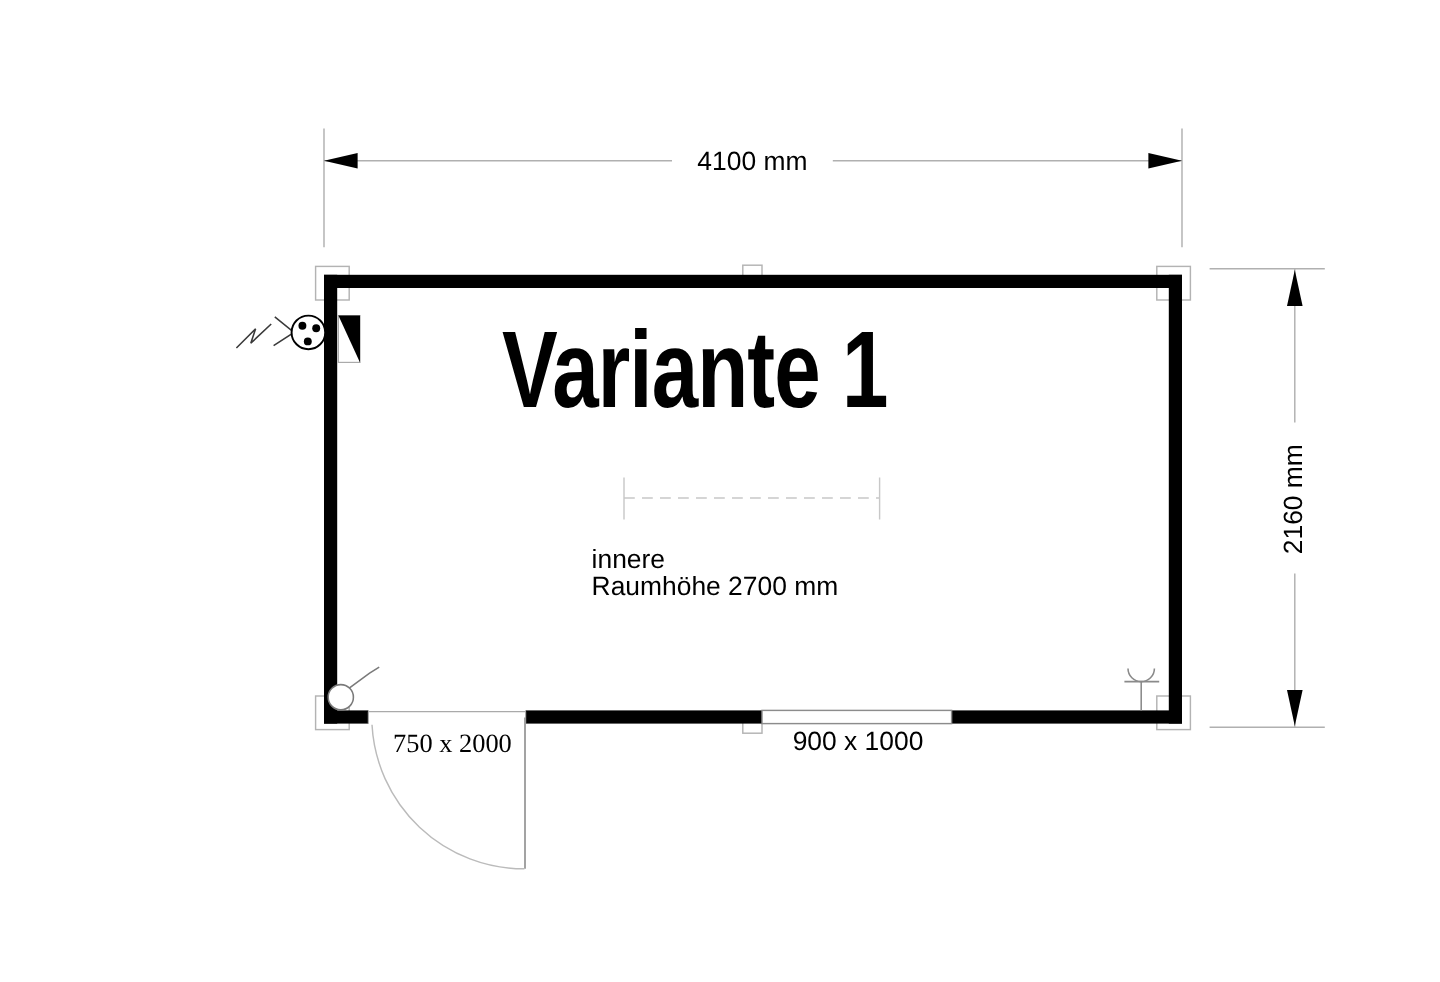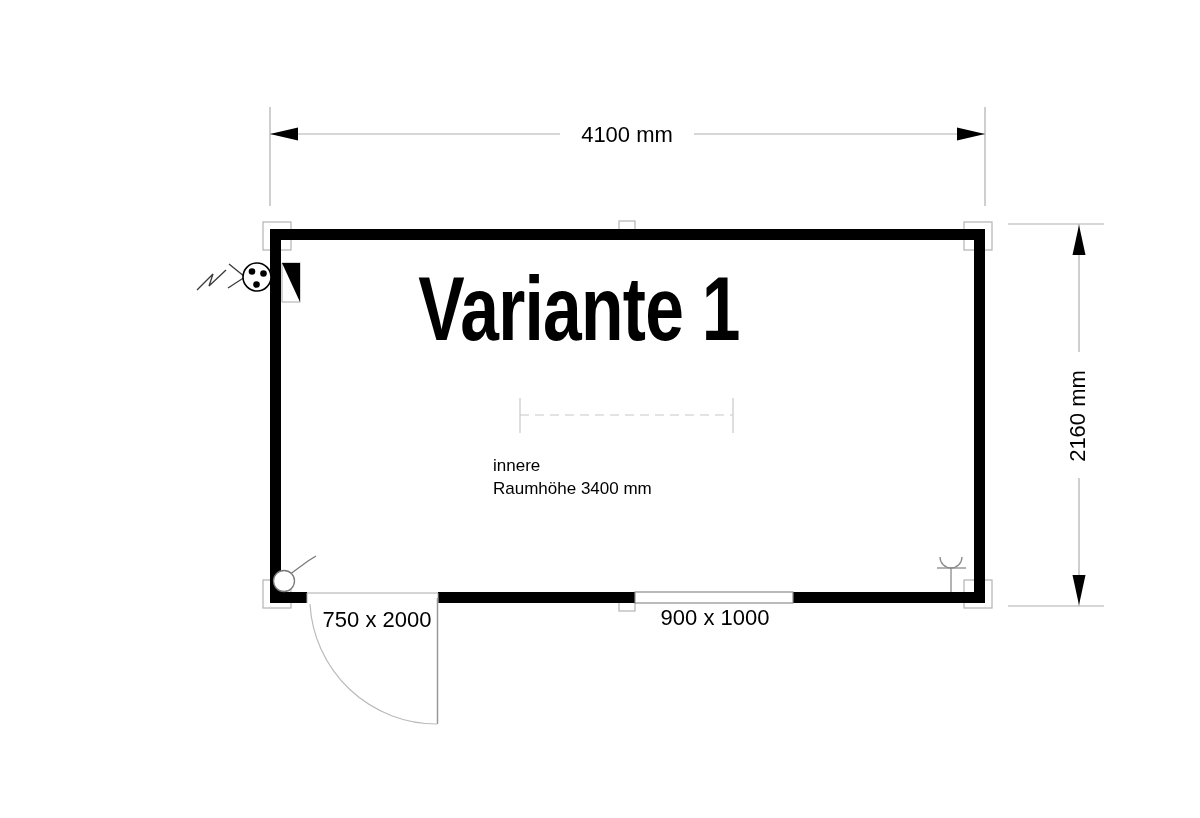--- a/index.html
+++ b/index.html
@@ -21,28 +21,28 @@
     position:absolute;left:449px;top:263px;width:340px;height:92px;
     display:flex;justify-content:flex-end;align-items:flex-start;
   }
   .title-text{
     font-size:91px;line-height:91px;font-weight:bold;white-space:nowrap;
     transform:scaleX(0.765);transform-origin:center;
     letter-spacing:-1px;
   }
   .note{
     position:absolute;left:493px;top:454px;
-    font-size:17px;line-height:23.3px;white-space:nowrap;
+    font-size:22px;line-height:23.3px;white-space:nowrap;
   }
   .rot-label{
     position:absolute;left:1032px;top:404px;width:92px;height:24px;
     font-size:22px;line-height:24px;text-align:center;white-space:nowrap;
     transform:rotate(-90deg);transform-origin:center;background:#fff;
   }
-  #door-label{left:318px;top:608px;width:118px;}
+  #door-label{left:318px;top:608px;width:118px;font-family:Liberation Serif, serif;}
   #window-label{left:658px;top:606px;width:114px;}
   #width-label{left:560px;top:123px;width:134px;}
 </style>
 </head>
 <body>
 
 <div class="stage">
 
   <svg width="1200" height="818" viewBox="0 0 1200 818">
 
@@ -122,19 +122,19 @@
   <div class="txt dim-label" id="width-label">4100 mm</div>
 
   <div class="rot-label">2160 mm</div>
 
   <div class="title-wrap">
     <span class="title-text">Variante 1</span>
   </div>
 
   <div class="note">
     <div>innere</div>
-    <div>Raumhöhe 3400 mm</div>
+    <div>Raumhöhe 2700 mm</div>
   </div>
 
   <div class="txt dim-label" id="door-label">750 x 2000</div>
 
   <div class="txt dim-label" id="window-label">900 x 1000</div>
 </div>
 
 </body></html>

